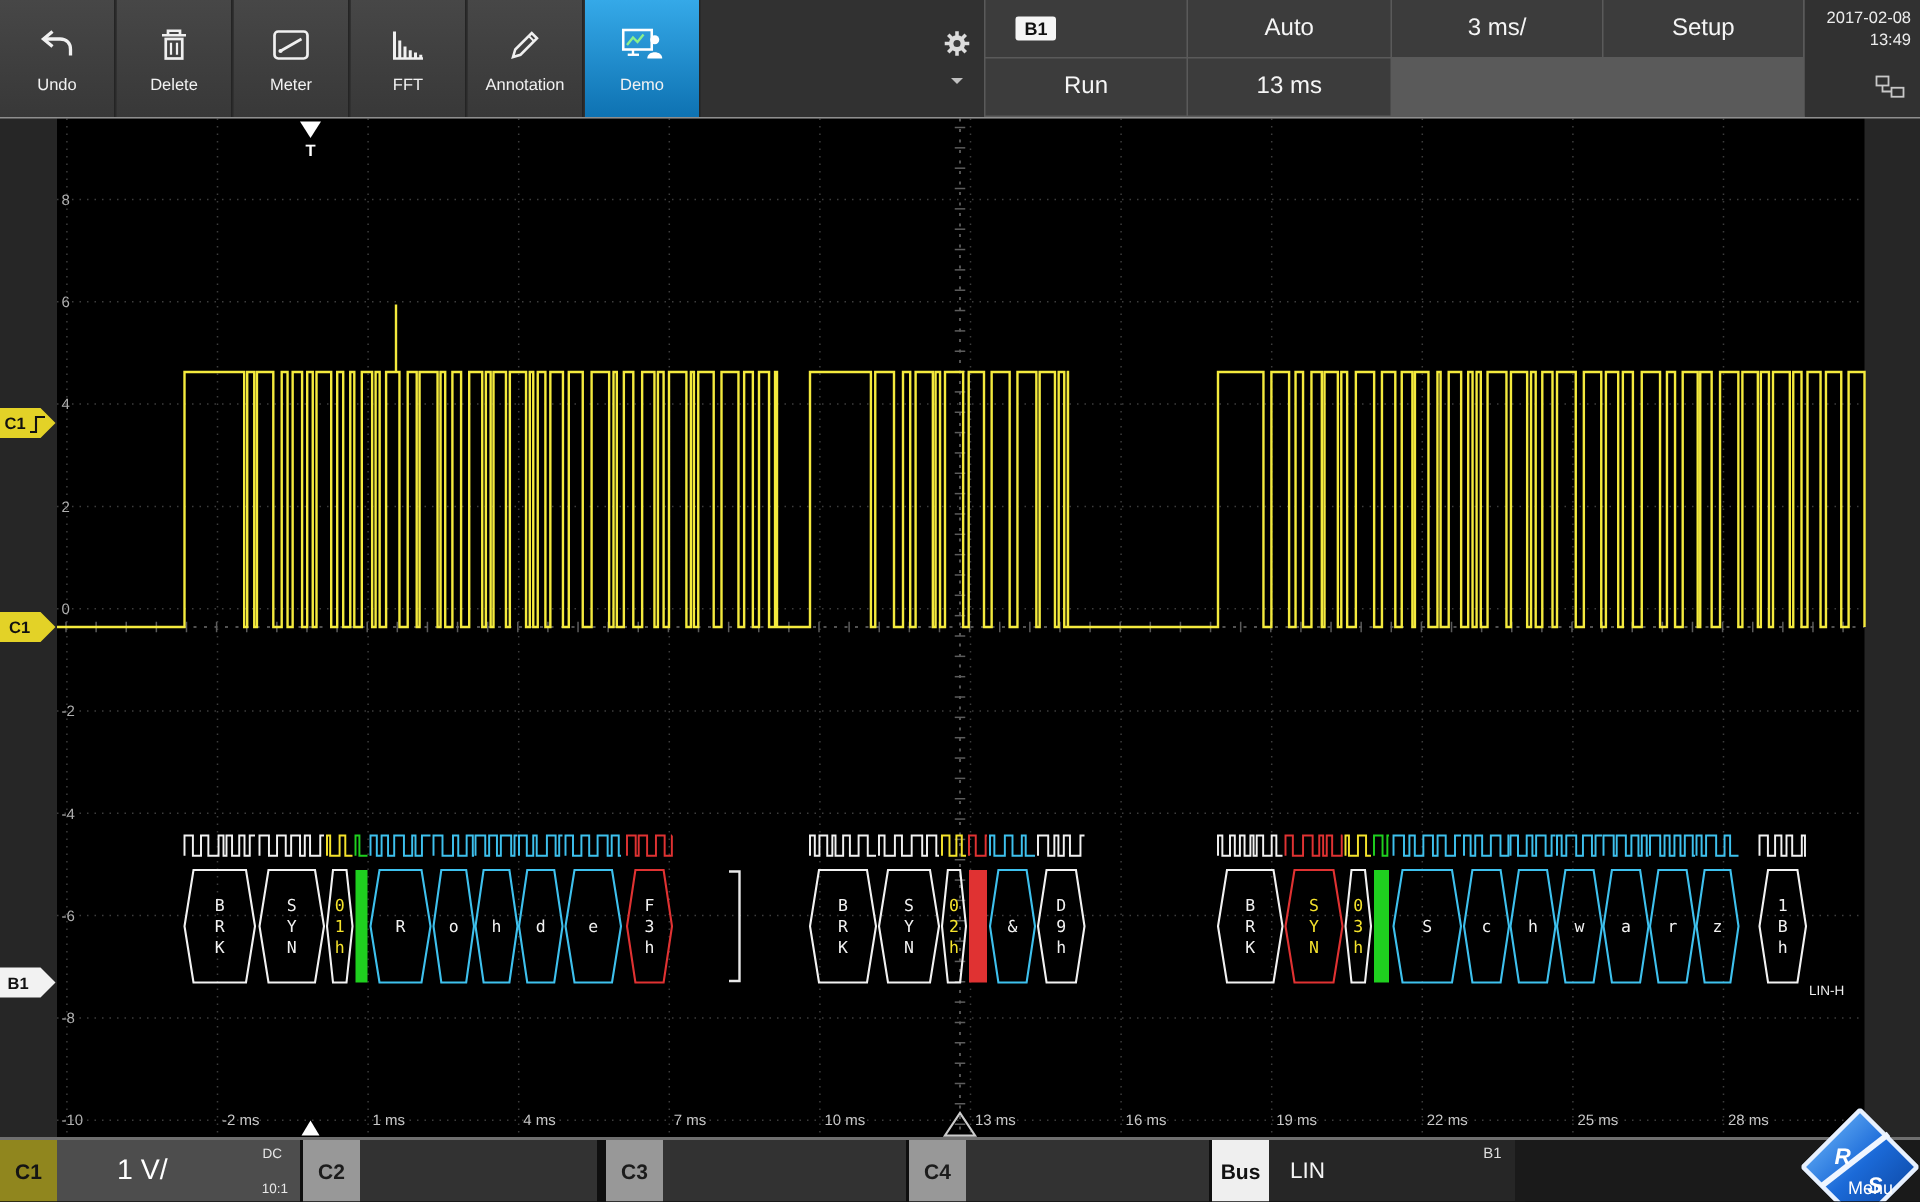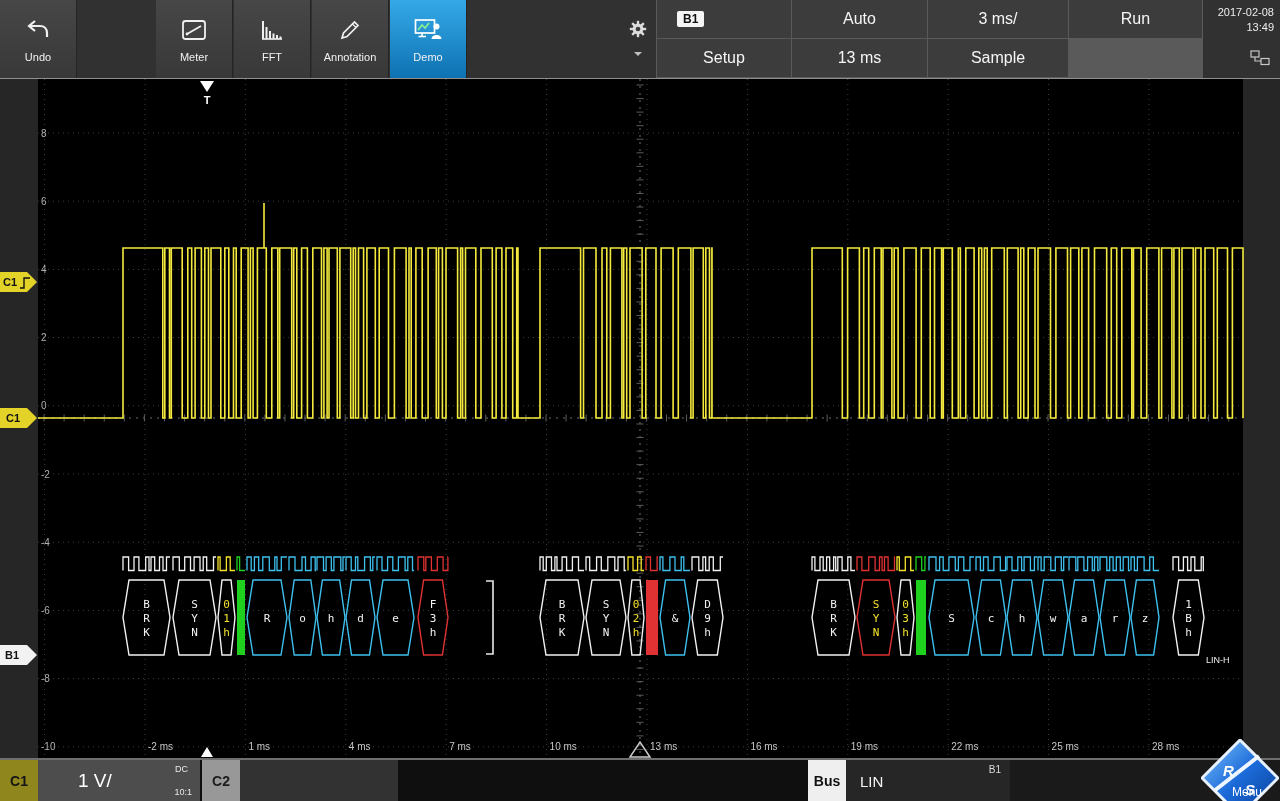--- a/index.html
+++ b/index.html
@@ -70,20 +70,32 @@
 <header class="toolbar">
   <button class="tb-btn" style="left:0">
     <span>
       <svg width="26" height="24" viewBox="0 0 26 24">
           <path d="M10 3 L4 8 L10 13" fill="none" stroke="#f0f0f0" stroke-width="2.2"></path>
           <path d="M4 8 H15 C19.5 8 22 11 22 15 V19" fill="none" stroke="#f0f0f0" stroke-width="2.2"></path>
         </svg>
     </span>
     <span class="tb-label">Undo</span>
   </button>
+  <button class="tb-btn" style="left:78px">
+    <span>
+      <svg width="22" height="24" viewBox="0 0 22 24">
+          <path d="M7 5 V2.5 H15 V5" fill="none" stroke="#f0f0f0" stroke-width="1.8"></path>
+          <line x1="3" y1="5.5" x2="19" y2="5.5" stroke="#f0f0f0" stroke-width="1.8"></line>
+          <rect x="5.5" y="8" width="11" height="13" fill="none" stroke="#f0f0f0" stroke-width="1.8"></rect>
+          <line x1="9" y1="10.5" x2="9" y2="18.5" stroke="#f0f0f0" stroke-width="1.5"></line>
+          <line x1="13" y1="10.5" x2="13" y2="18.5" stroke="#f0f0f0" stroke-width="1.5"></line>
+        </svg>
+    </span>
+    <span class="tb-label">Delete</span>
+  </button>
   <button class="tb-btn" style="left:156px">
     <span>
       <svg width="26" height="24" viewBox="0 0 26 24">
           <rect x="2" y="3" width="22" height="18" rx="2.5" fill="none" stroke="#f0f0f0" stroke-width="1.8"></rect>
           <path d="M6 16 L20 8" stroke="#f0f0f0" stroke-width="1.8"></path>
           <circle cx="6" cy="16" r="1.4" fill="#f0f0f0"></circle>
         </svg>
     </span>
     <span class="tb-label">Meter</span>
   </button>
@@ -139,24 +151,23 @@
     </span>
     <span class="gear-caret"></span>
   </button>
 
   <div class="status-grid">
     <div class="scell left">
       <span class="b1badge">B1</span>
     </div>
     <div class="scell">Auto</div>
     <div class="scell">3 ms/</div>
+    <div class="scell">Setup</div>
     <div class="scell">Run</div>
-    <div class="scell">Setup</div>
     <div class="scell">13 ms</div>
-    <div class="scell">Sample</div>
   </div>
 
   <div class="datetime">
     <div>2017-02-08</div>
     <div>13:49</div>
   </div>
   <span class="net-icon">
     <svg width="20" height="16" viewBox="0 0 20 16">
         <rect x="1" y="1" width="8" height="6" fill="none" stroke="#c8c8c8" stroke-width="1.2"></rect>
         <rect x="11" y="8.5" width="8" height="6" fill="none" stroke="#c8c8c8" stroke-width="1.2"></rect>
@@ -479,20 +490,28 @@
     <div class="ch-val val-c1">
       <span class="scale">1 V/</span>
       <span class="coupling">DC</span>
       <span class="probe">10:1</span>
     </div>
   </div>
   <div class="sec" style="left:202px;width:196px">
     <div class="ch-label lbl-off">C2</div>
     <div class="ch-val val-off"></div>
   </div>
+  <div class="sec" style="left:404px;width:200px">
+    <div class="ch-label lbl-off">C3</div>
+    <div class="ch-val val-off"></div>
+  </div>
+  <div class="sec" style="left:606px;width:200px">
+    <div class="ch-label lbl-off">C4</div>
+    <div class="ch-val val-off"></div>
+  </div>
   <div class="sec" style="left:808px;width:209px">
     <div class="ch-label lbl-bus">Bus</div>
     <div class="ch-val val-bus">
       <span class="bus-type">LIN</span>
       <span class="bus-b1">B1</span>
     </div>
   </div>
   <div class="sec-right"></div>
 </footer>
 

